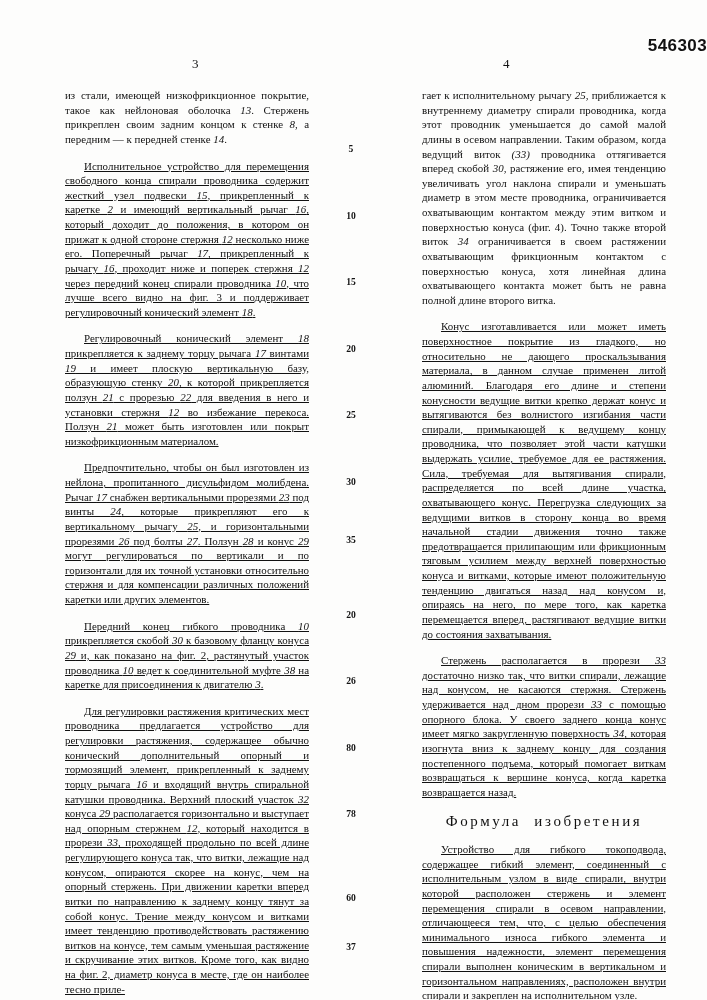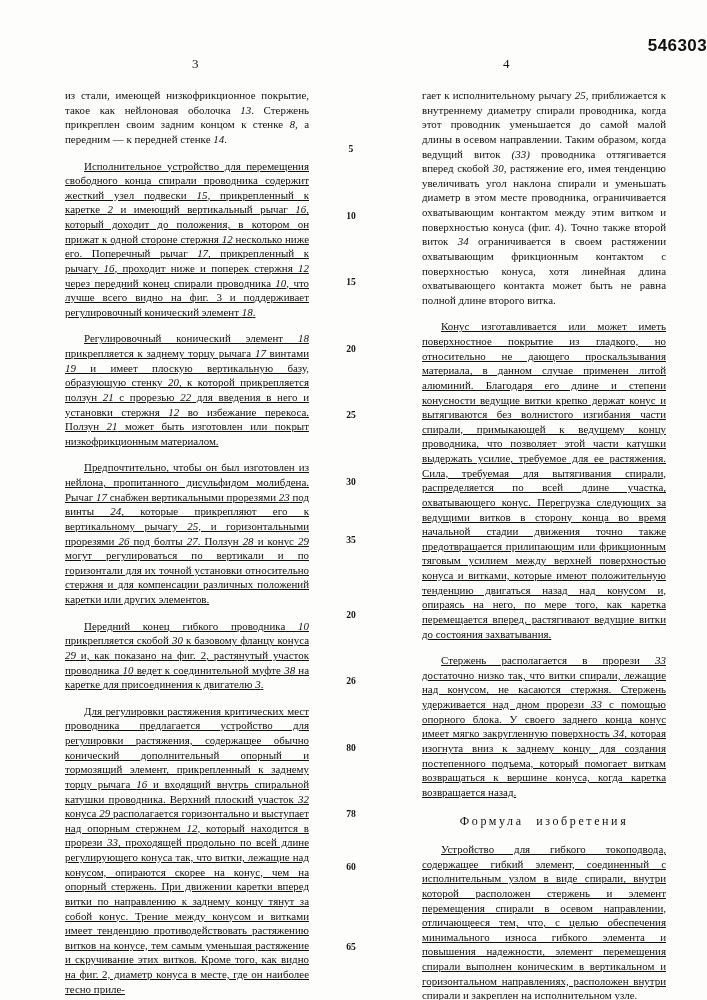--- a/index.html
+++ b/index.html
@@ -72,21 +72,21 @@
   }
 
   
   i, .ref {
     font-style: italic;
   }
 
   
   .claims-heading {
     text-align: center;
-    font-size: 12px;
+    font-size: 15px;
     letter-spacing: 2.6px;
     margin: 15px 0 13px 0;
     word-spacing: 7px;
   }
 
   
   .gutter {
     position: absolute;
     left: 338px;
     top: 76px;
@@ -137,17 +137,17 @@
       <div class="linenum" style="top: 133.5px;">10</div>
       <div class="linenum" style="top: 200px;">15</div>
       <div class="linenum" style="top: 266.5px;">20</div>
       <div class="linenum" style="top: 333px;">25</div>
       <div class="linenum" style="top: 399.5px;">30</div>
       <div class="linenum" style="top: 458px;">35</div>
       <div class="linenum" style="top: 532.5px;">20</div>
       <div class="linenum" style="top: 599px;">26</div>
       <div class="linenum" style="top: 665.5px;">80</div>
       <div class="linenum" style="top: 732px;">78</div>
-      <div class="linenum" style="top: 785px;">60</div>
-      <div class="linenum" style="top: 865px;">65</div>
+      <div class="linenum" style="top: 816px;">60</div>
+      <div class="linenum" style="top: 865px;">37</div>
     </div>
 
 </div>
 
 </body></html>

